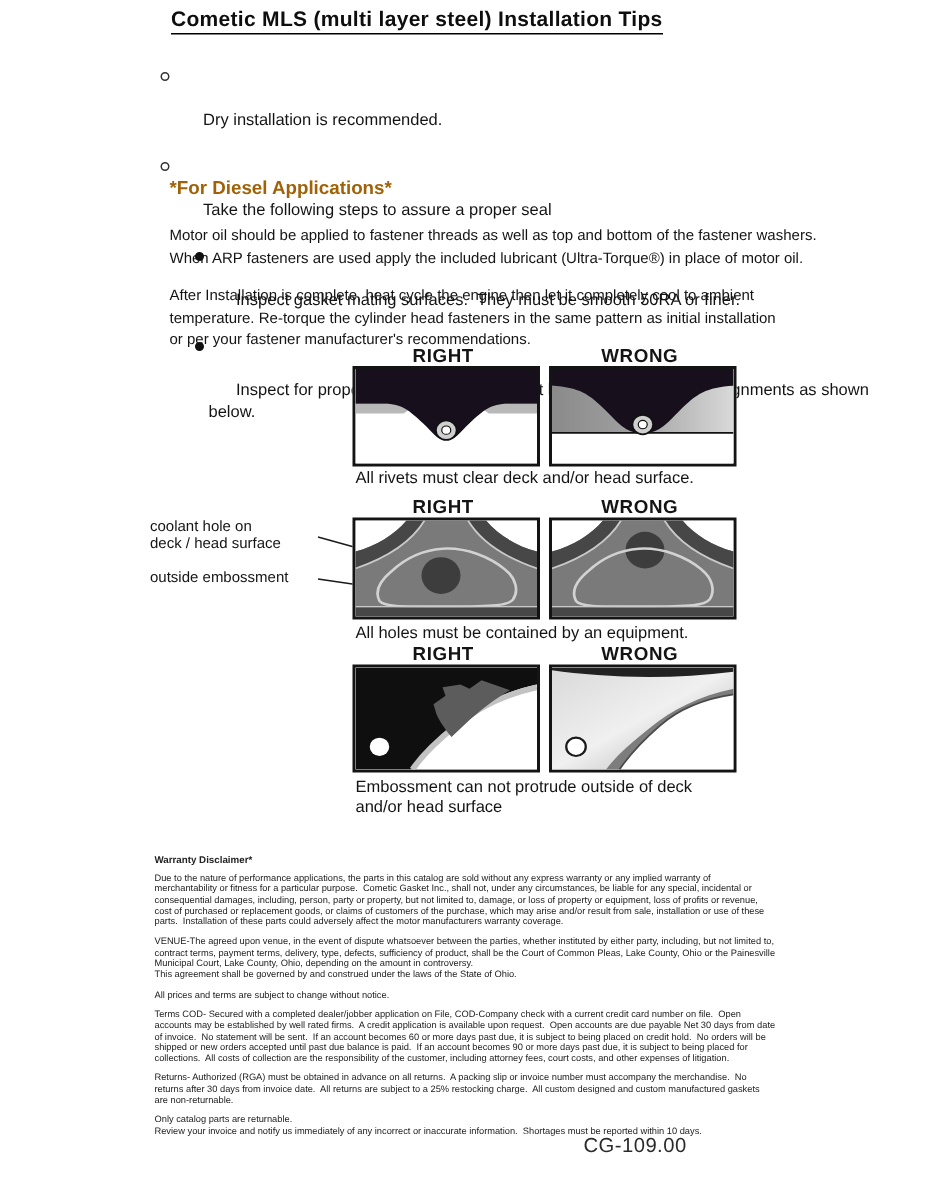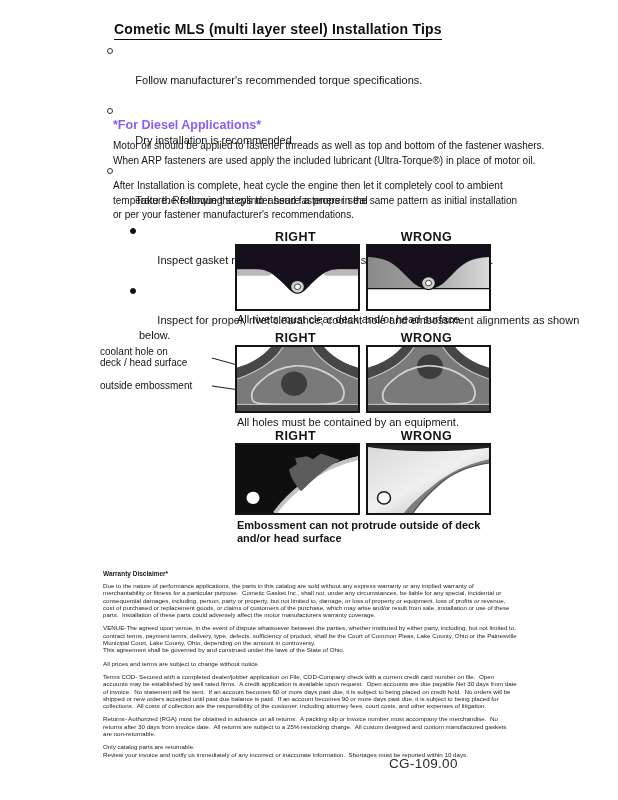--- a/index.html
+++ b/index.html
@@ -1,70 +1,66 @@
 <!DOCTYPE html>
 <html><head>
 <meta charset="utf-8">
 <style>
   html,body{margin:0;padding:0;background:#ffffff;}
   .page{
     position:relative;width:618px;height:800px;background:#ffffff;overflow:hidden;
     font-family:"Liberation Sans","DejaVu Sans",sans-serif;color:#111;
   }
   
-  .title-block{position:absolute;left:114px;top:20px;}
+  .title-block{position:absolute;left:114px;top:4px;}
   .title-block .title{
     display:inline-block;font-size:14px;font-weight:bold;letter-spacing:.2px;
     border-bottom:1.5px solid #000;padding-bottom:2px;white-space:nowrap;color:#0e0e0e;
   }
   .tips-block{position:absolute;left:107px;top:43px;width:480px;font-size:11px;line-height:15px;color:#141414;}
   .bullet-line{position:relative;padding-left:10px;white-space:pre-wrap;}
   .sub-bullet-line{position:relative;margin-left:23px;padding-left:9px;white-space:pre-wrap;}
   .b-dot{position:absolute;left:0;top:5px;width:4px;height:4px;border:1px solid #333;border-radius:50%;background:#fff;}
   .b-dot.filled{background:#111;border-color:#111;}
   .diesel-block{position:absolute;left:113px;top:118px;width:482px;color:#141414;}
-  .diesel-block h2{margin:0 0 7px 0;font-size:12.5px;font-weight:bold;color:#8b5cf6;}
+  .diesel-block h2{margin:0 0 19px 0;font-size:12.5px;font-weight:bold;color:#a16207;}
   .diesel-block p{margin:0 0 11px 0;font-size:10px;line-height:14.5px;white-space:pre-wrap;}
   
   .fig-label{position:absolute;width:121px;text-align:center;font-size:12.5px;font-weight:bold;
              letter-spacing:.4px;color:#141414;}
   .fig-box{position:absolute;width:121px;border:2px solid #141414;background:#fff;}
   .fig-box svg{display:block;}
   .fig-caption{position:absolute;font-size:11px;line-height:12.5px;color:#141414;white-space:pre-wrap;}
   .row1-label{top:230px;} .row1-box{top:244px;height:63px;}
   .row2-label{top:331px;} .row2-box{top:345px;height:64px;}
   .row3-label{top:429px;} .row3-box{top:443px;height:68px;}
   .col-left{left:235px;} .col-right{left:366px;}
   .cap1{left:237px;top:313px;width:300px;}
   .cap2{left:237px;top:416px;width:300px;}
-  .cap3{left:237px;top:519px;width:270px;font-weight:bold;}
+  .cap3{left:237px;top:519px;width:270px;}
   .ann{position:absolute;left:100px;width:112px;text-align:left;font-size:10px;line-height:11px;color:#141414;}
   .ann1{top:346px;} .ann2{top:380px;}
   .leader-overlay{position:absolute;left:205px;top:350px;width:100px;height:50px;}
   
   .warranty{position:absolute;left:103px;top:570px;width:414px;color:#222;}
   .warranty h3{margin:0 0 5px 0;font-size:6.5px;font-weight:bold;}
   .warranty p{margin:0 0 6px 0;font-size:6.2px;line-height:7.3px;white-space:pre-wrap;}
   
   .footer-code{position:absolute;left:389px;top:756px;font-size:13.5px;color:#2b2b2b;letter-spacing:.3px;}
 </style>
 </head>
 <body>
 
 <div class="page">
 
   <div class="title-block">
     <span class="title">Cometic MLS (multi layer steel) Installation Tips</span>
   </div>
 
   <div class="tips-block">
-    <div class="bullet-line">
-      <span class="b-dot"></span>
-      <span>Follow manufacturer's recommended torque specifications.</span>
-    </div>
     <div class="bullet-line">
       <span class="b-dot"></span>
       <span>Dry installation is recommended.</span>
     </div>
     <div class="bullet-line">
       <span class="b-dot"></span>
       <span>Take the following steps to assure a proper seal</span>
     </div>
     <div class="sub-bullet-line">
       <span class="b-dot filled"></span>

